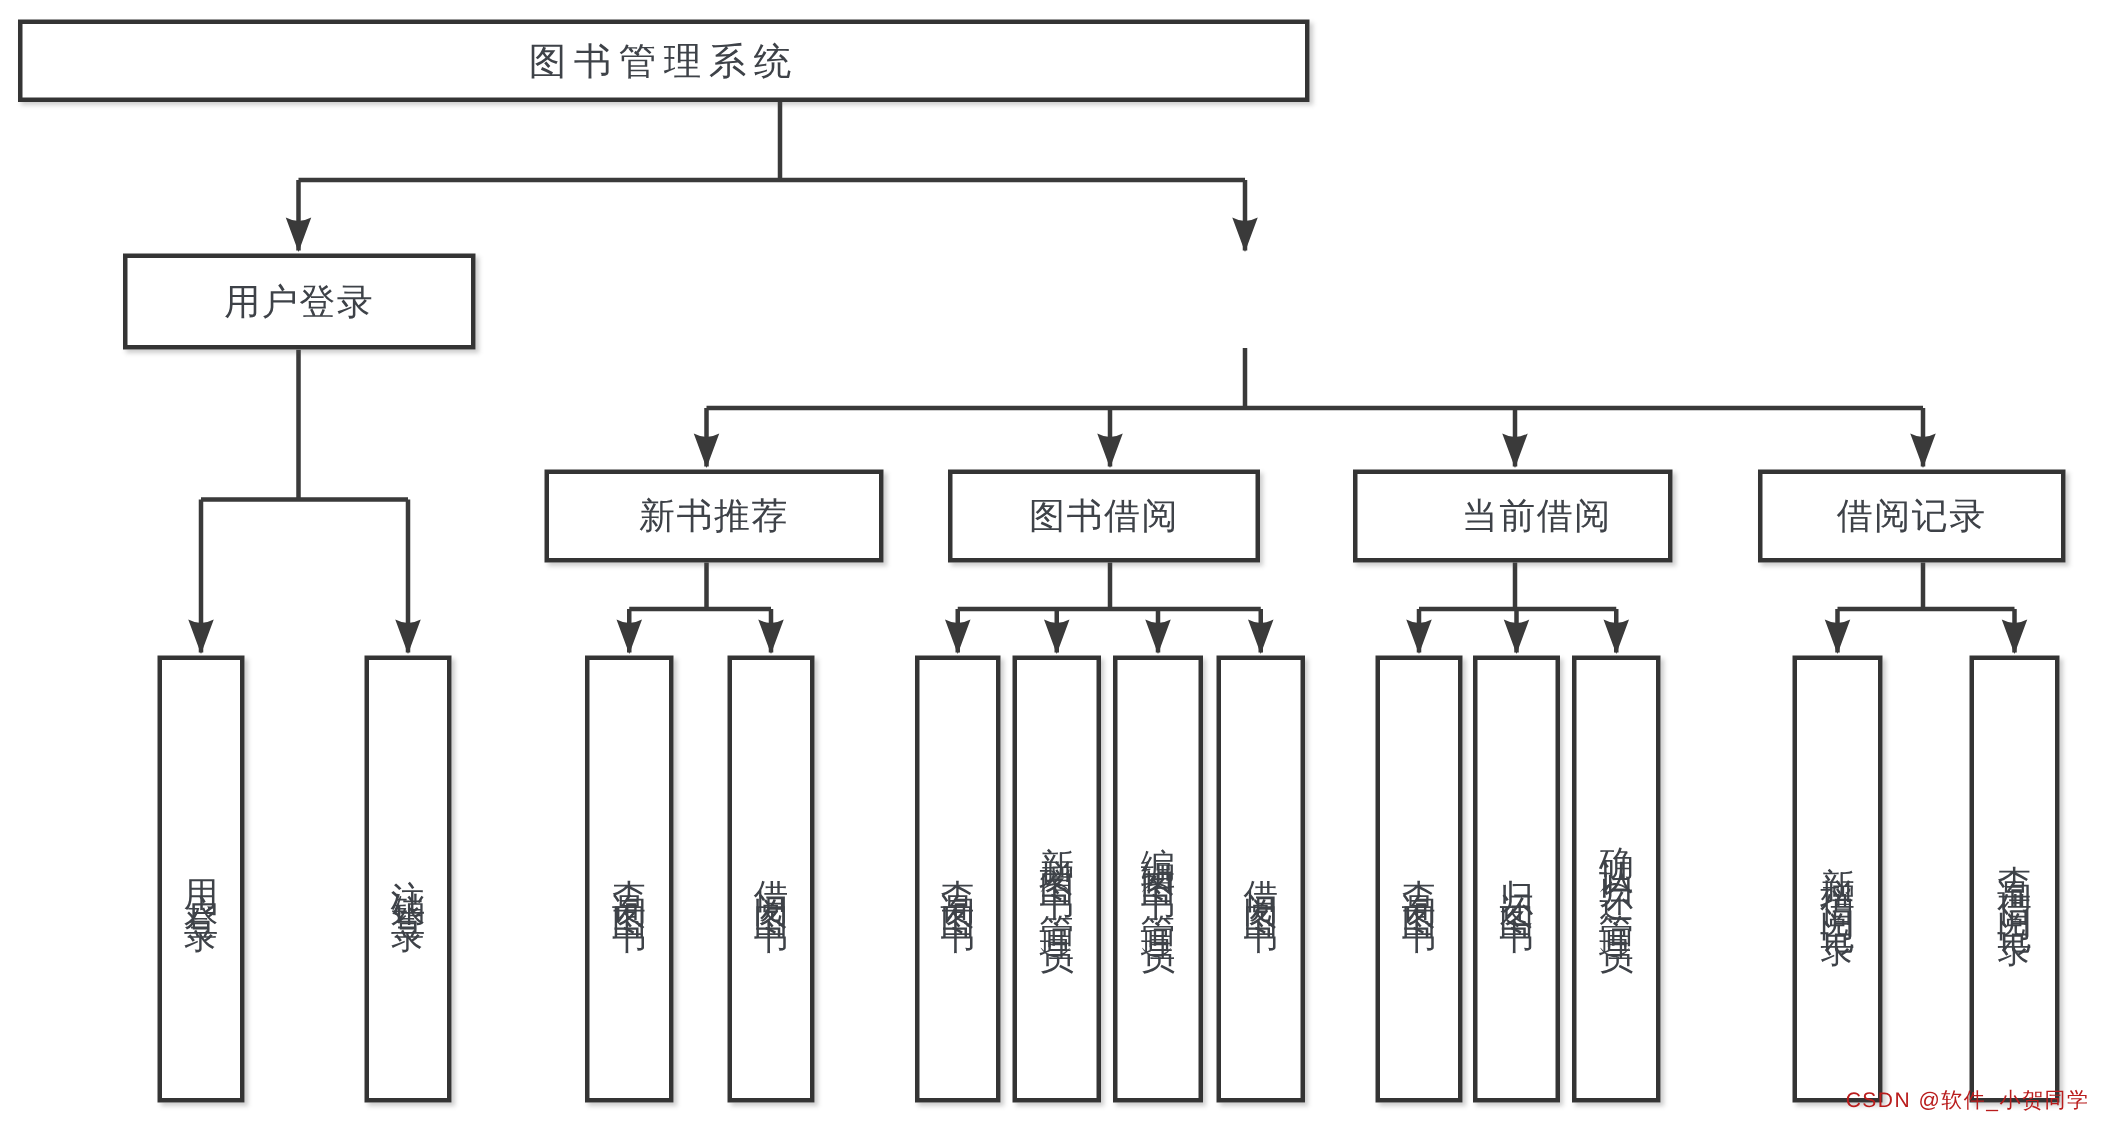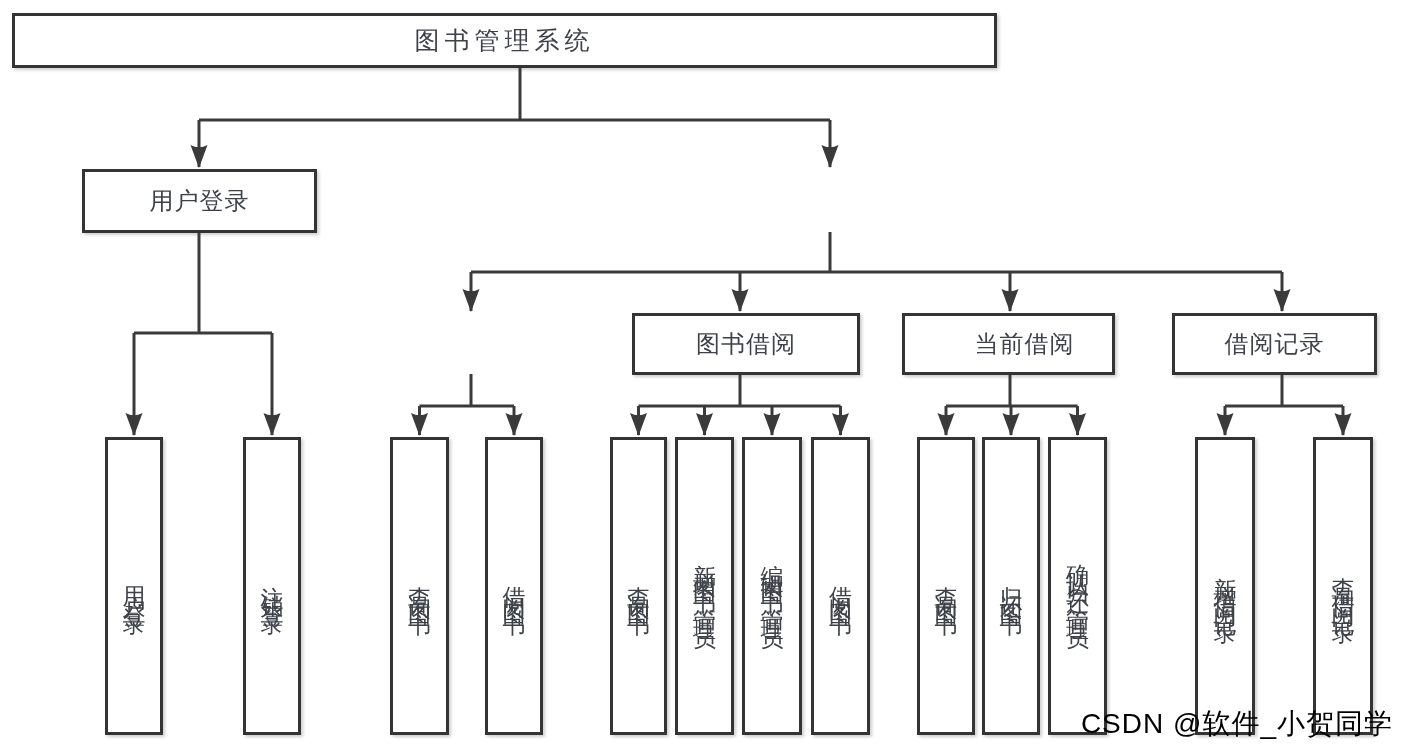--- a/index.html
+++ b/index.html
@@ -30,22 +30,22 @@
     writing-mode: vertical-rl;
     text-orientation: mixed;
     font-size: 23px;
     letter-spacing: 9px;
     line-height: 1;
   }
   .watermark {
     position: absolute;
     right: 12px;
     bottom: 4px;
-    font-size: 28px;
-    color: #000000;
+    font-size: 14px;
+    color: #b91c1c;
     letter-spacing: 1px;
     z-index: 5;
     white-space: nowrap;
   }
 </style>
 </head>
 <body>
 
 <div class="canvas">
 
@@ -78,25 +78,26 @@
       <use href="#ah" xlink:href="#ah" x="772" y="436"></use>
       <use href="#ah" xlink:href="#ah" x="840.5" y="436"></use>
       <use href="#ah" xlink:href="#ah" x="946" y="436"></use>
       <use href="#ah" xlink:href="#ah" x="1011" y="436"></use>
       <use href="#ah" xlink:href="#ah" x="1077.5" y="436"></use>
       <use href="#ah" xlink:href="#ah" x="1225" y="436"></use>
       <use href="#ah" xlink:href="#ah" x="1343" y="436"></use>
     </g>
   </svg>
 
-  <div class="box h root-box" style="left:12px; top:13px; width:985px; height:55px;">图书管理系统</div>
+  <div class="box h root-box" style="left:12px; top:13px; width:861px; height:55px;">图书管理系统</div>
 
   <div class="box h" style="left:82px; top:169px; width:235px; height:64px;">用户登录</div>
 
-  <div class="box h" style="left:632px; top:313px; width:228px; height:62px;">图书借阅</div>
+  <div class="box h" style="left:363px; top:313px; width:226px; height:62px;">新书推荐</div>
+  <div class="box h" style="left:632px; top:313px; width:208px; height:62px;">图书借阅</div>
   <div class="box h" style="left:902px; top:313px; width:213px; height:62px;padding-left:32px;">当前借阅</div>
   <div class="box h" style="left:1172px; top:313px; width:205px; height:62px;">借阅记录</div>
 
   <div class="box v" style="left:105px; top:437px; width:58px; height:298px;">用户登录</div>
   <div class="box v" style="left:243px; top:437px; width:58px; height:298px;">注销登录</div>
 
   <div class="box v" style="left:390px; top:437px; width:59px; height:298px;">查询图书</div>
   <div class="box v" style="left:485px; top:437px; width:58px; height:298px;">借阅图书</div>
 
   <div class="box v" style="left:610px; top:437px; width:57px; height:298px;">查询图书</div>

